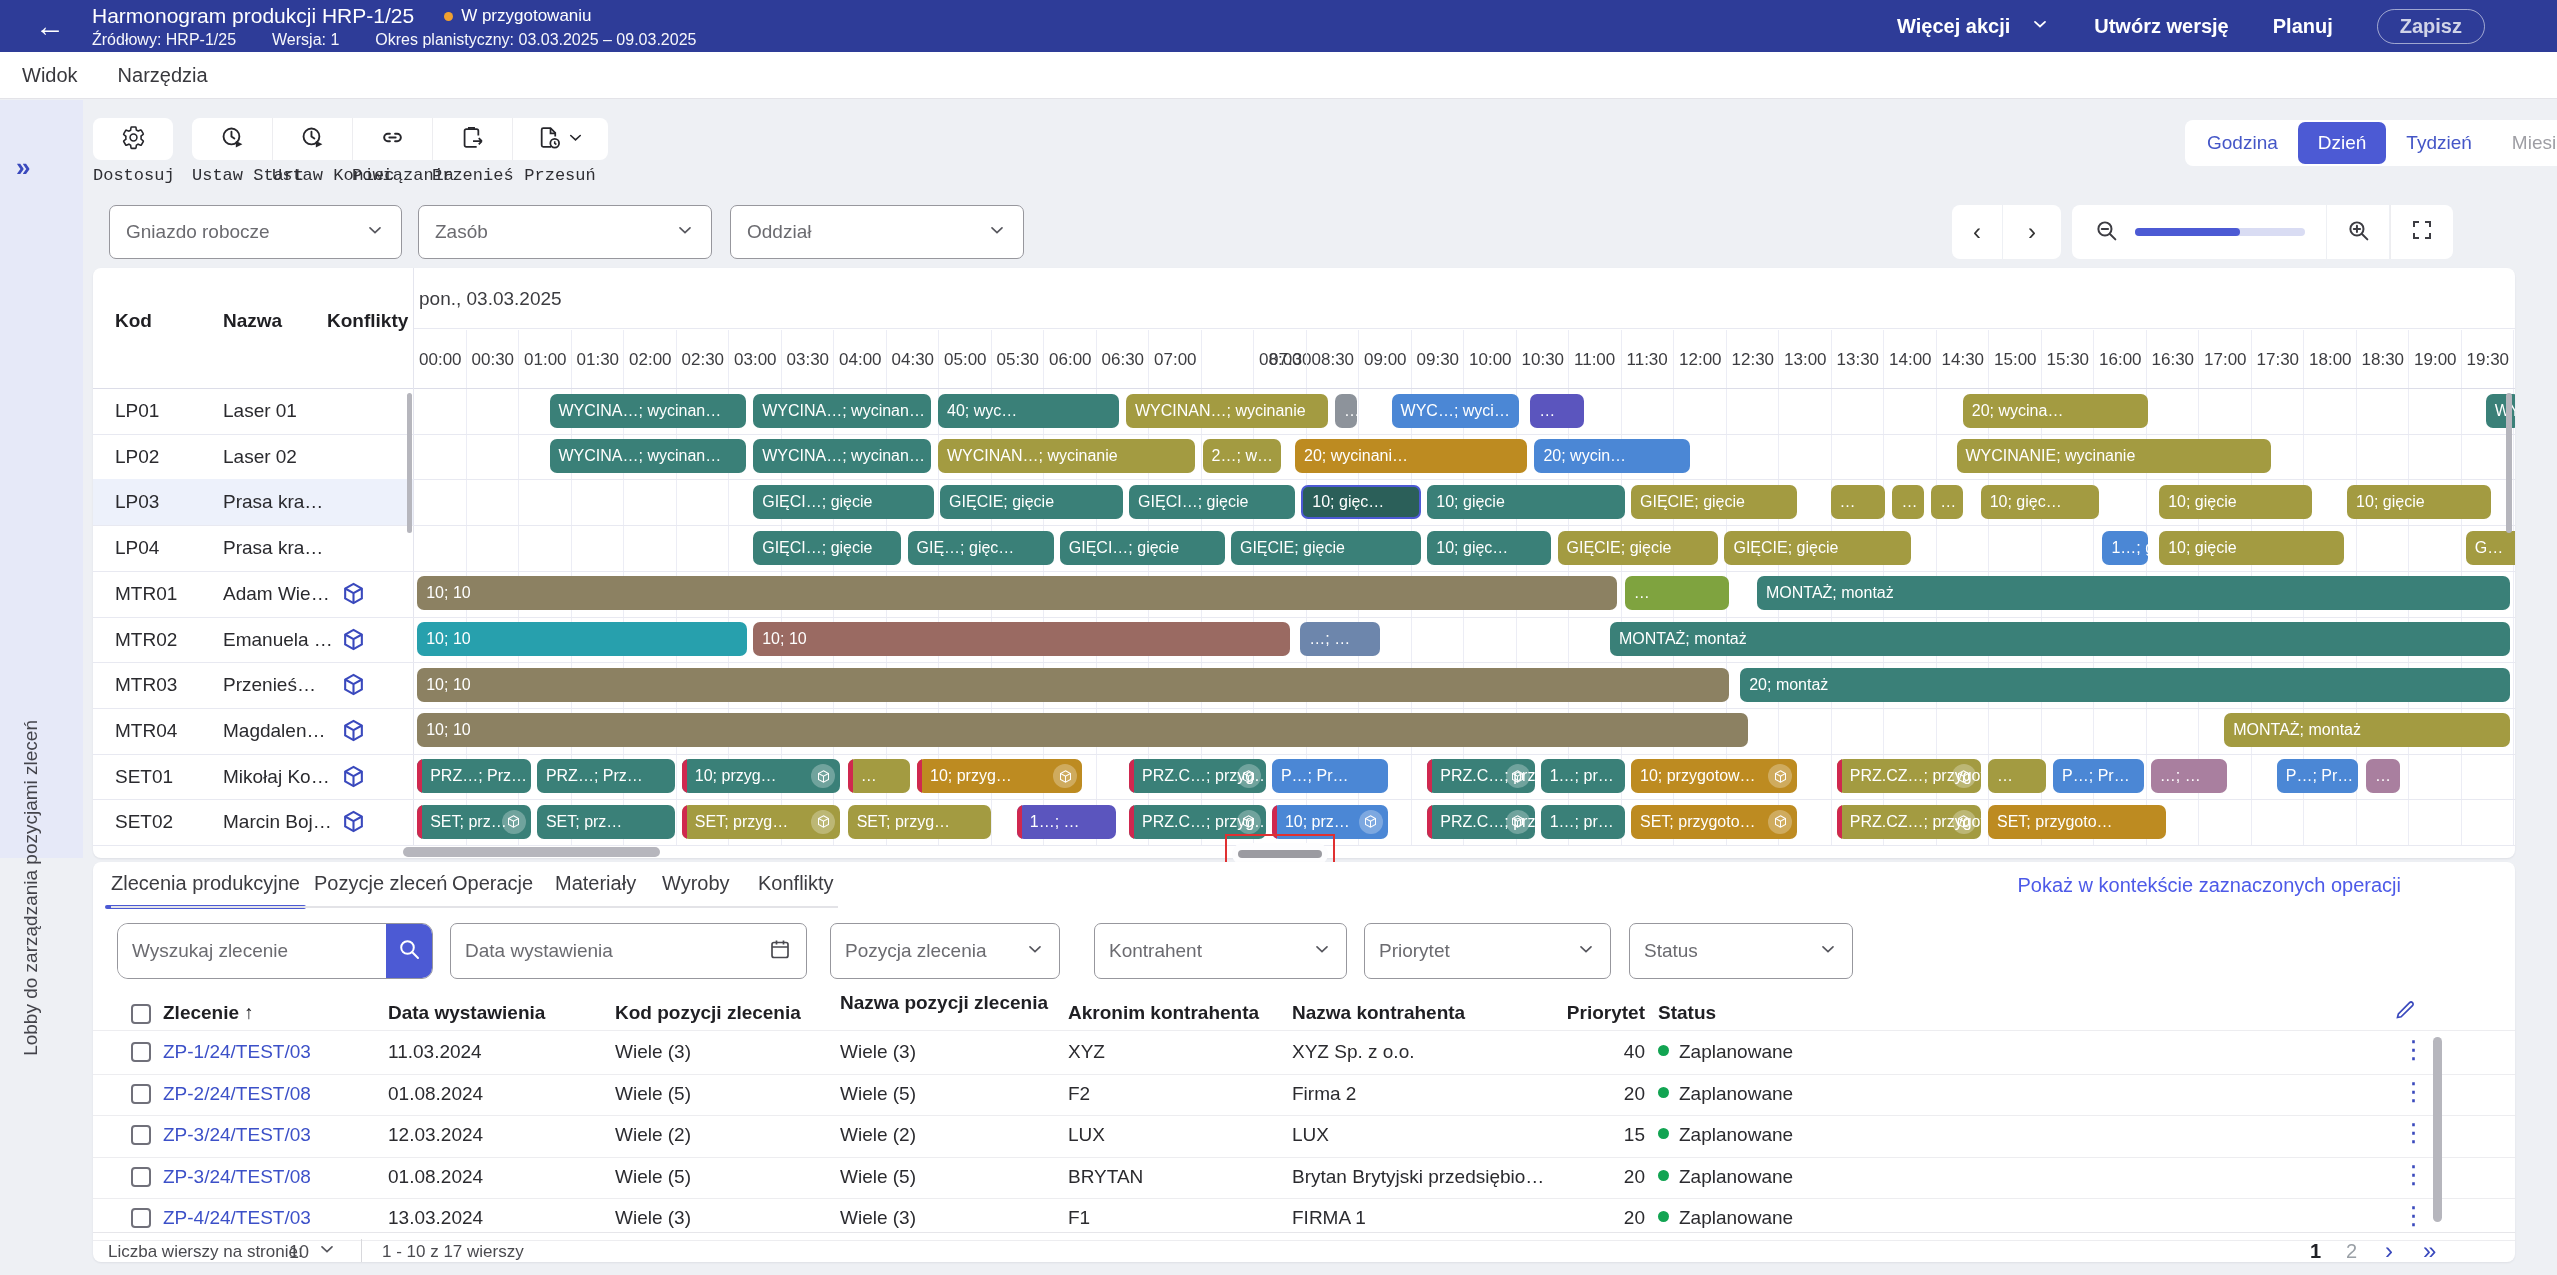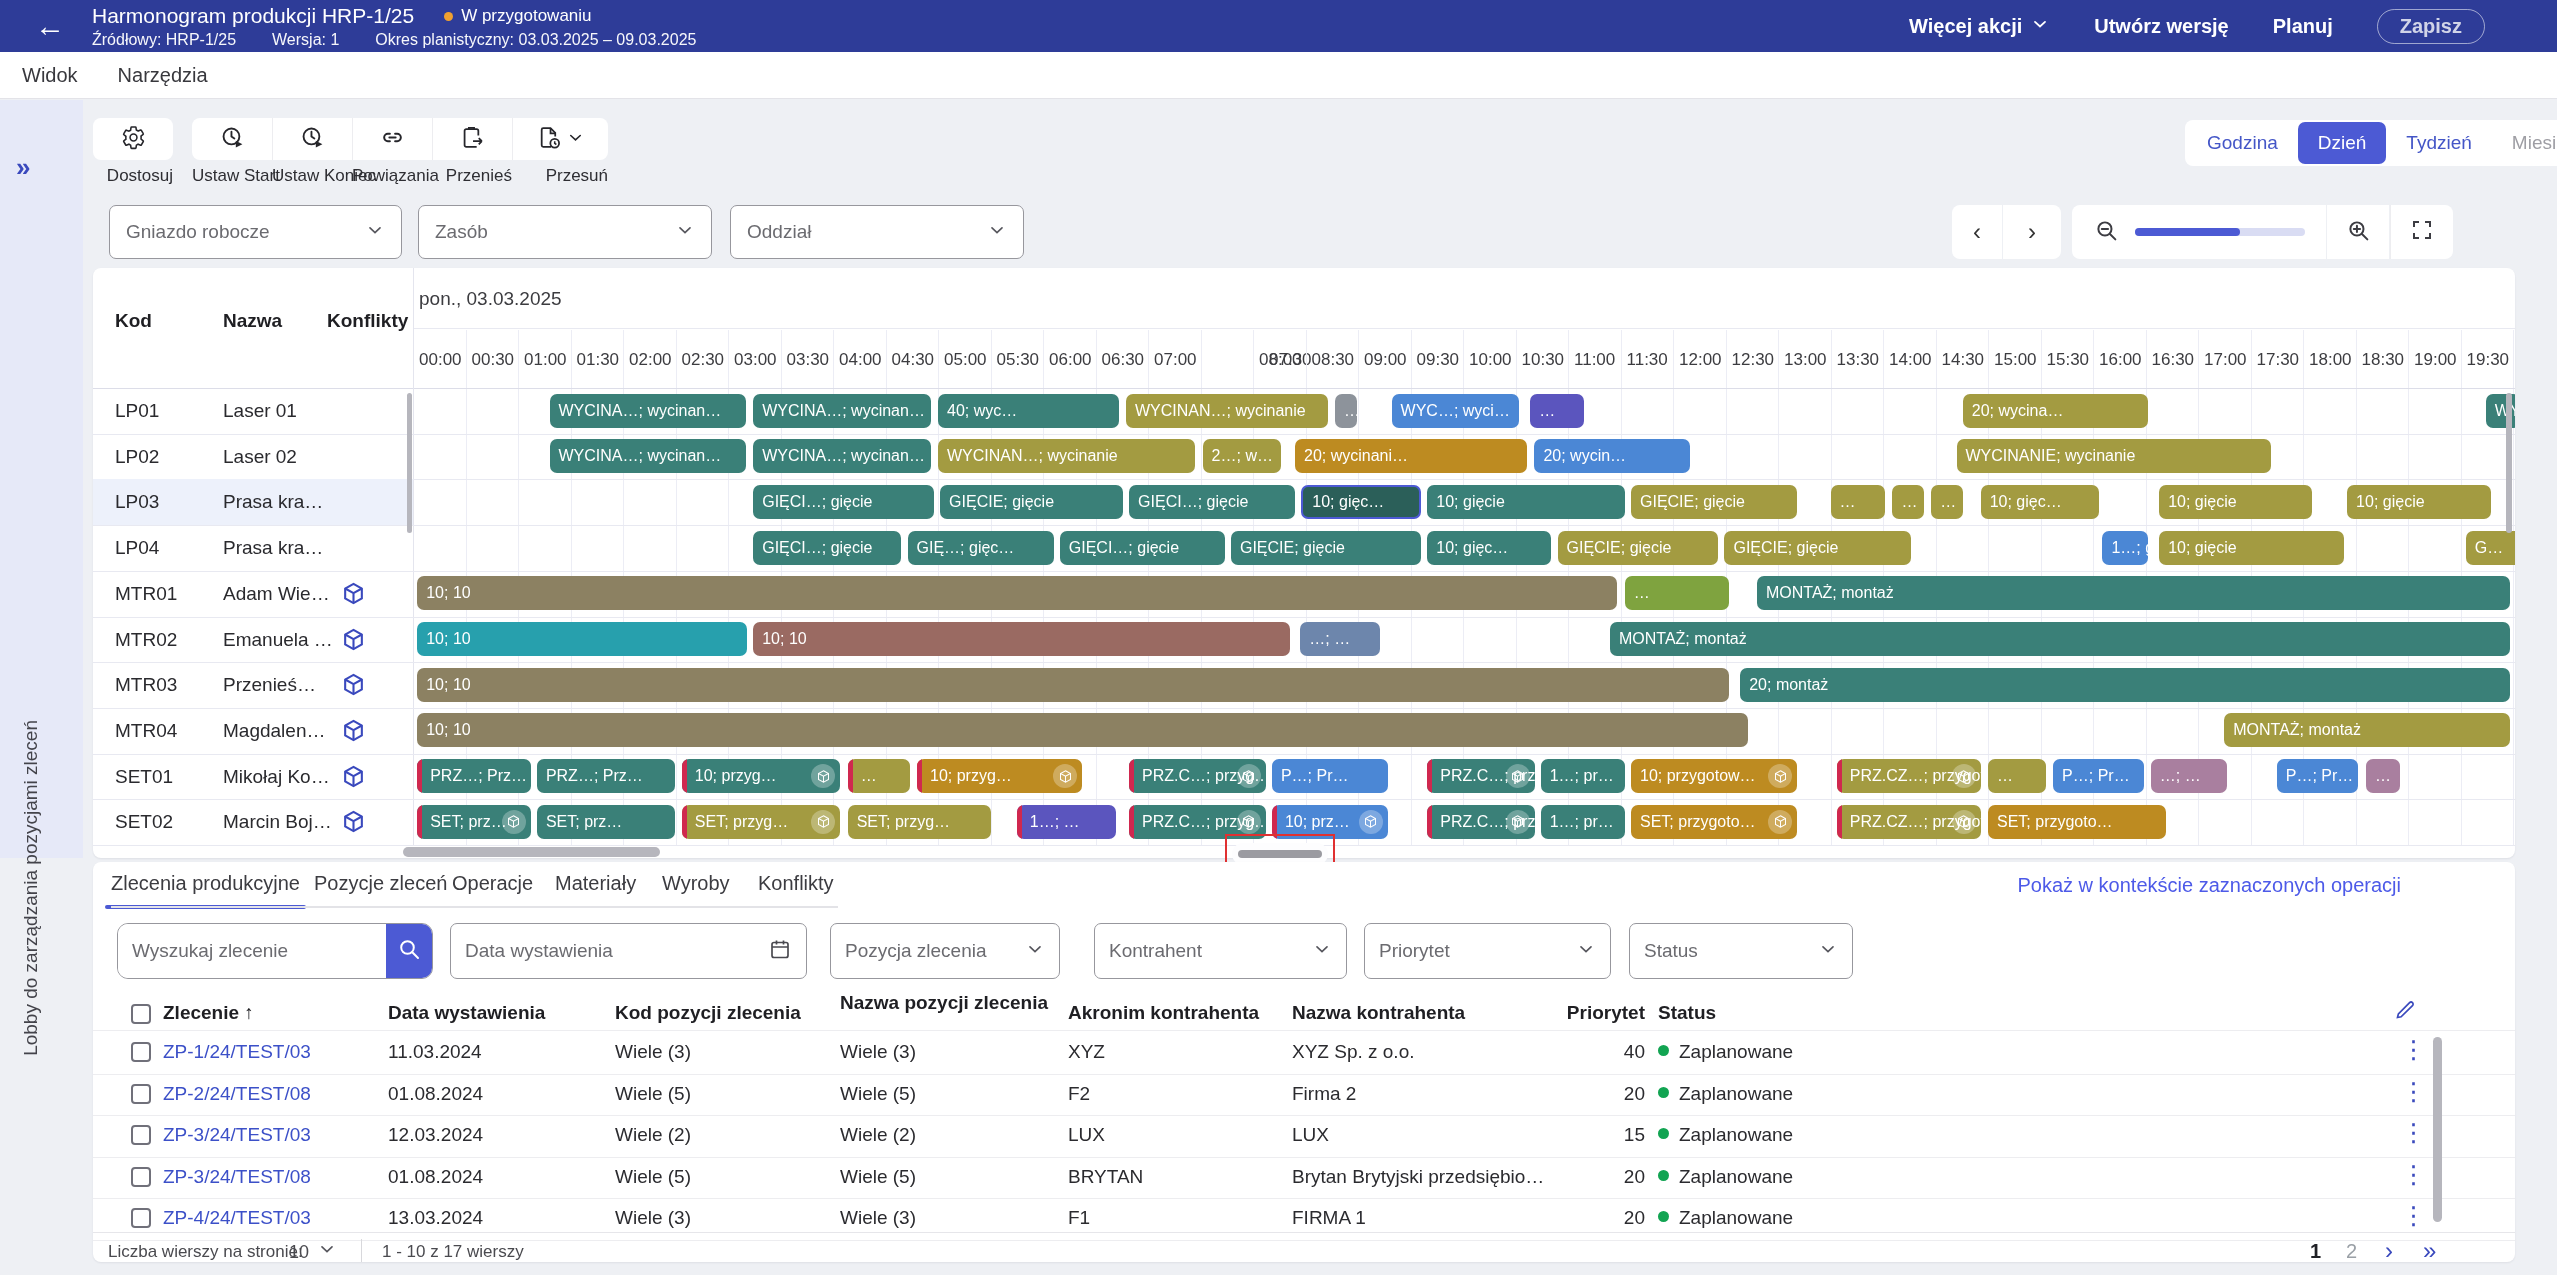--- a/index.html
+++ b/index.html
@@ -9,33 +9,33 @@
   .topbar{position:absolute;left:0;top:0;width:2557px;height:52px;background:#2e3c98;color:#fff;display:flex;align-items:center;}
   .backbtn{position:absolute;left:30px;top:6px;width:40px;height:40px;display:flex;align-items:center;justify-content:center;font-size:30px;cursor:pointer;}
   .titlewrap{position:absolute;left:92px;top:4px;}
   .titleline{display:flex;align-items:center;gap:14px;}
   .ptitle{font-size:21px;font-weight:normal;}
   .statuspill{display:flex;align-items:center;gap:8px;margin-left:16px;}
   .sdot{width:9px;height:9px;border-radius:50%;background:#f0a030;}
   .statustxt{font-size:17px;}
   .metaline{display:flex;gap:36px;margin-top:3px;font-size:16px;color:rgba(255,255,255,.96);}
   .hactions{position:absolute;right:72px;top:0;height:52px;display:flex;align-items:center;gap:44px;}
-  .hact{font-size:20px;font-weight:600;color:#fff;display:flex;align-items:center;gap:8px;cursor:pointer;white-space:nowrap;}
+  .hact{font-size:20px;font-weight:600;color:#fff;display:flex;align-items:center;gap:20px;cursor:pointer;white-space:nowrap;}
   .savebtn{border:1.5px solid rgba(255,255,255,.55);border-radius:20px;padding:5px 22px;font-size:20px;font-weight:600;color:rgba(255,255,255,.78);cursor:pointer;}
   
   .menubar{position:absolute;left:0;top:52px;width:2557px;height:47px;background:#fff;border-bottom:1px solid #e3e3e8;display:flex;align-items:center;padding-left:22px;gap:40px;box-sizing:border-box;}
   .menuitem{font-size:20px;color:#38383d;cursor:pointer;}
   
   .lobby{position:absolute;left:0;top:100px;width:83px;height:758px;background:#e6e9f8;}
   .expandic{position:absolute;left:16px;top:52px;font-size:26px;font-weight:bold;color:#3a49bd;cursor:pointer;}
   .vtext{position:absolute;left:20px;top:620px;writing-mode:vertical-rl;transform:rotate(180deg);font-size:19px;color:#43434a;white-space:nowrap;}
   
   .tbitem{position:relative;display:inline-block;vertical-align:top;}
   .tbbox{height:42px;background:#fff;display:flex;align-items:center;justify-content:center;gap:4px;}
-  .tblabel{margin-top:6px;text-align:right;font-size:17px;color:#2e2e33;white-space:nowrap;}
+  .tblabel{margin-top:6px;text-align:center;font-size:17px;color:#2e2e33;white-space:nowrap;font-family:Liberation Mono, monospace;}
   .grp-first .tbbox{border-radius:8px 0 0 8px;}
   .grp-last .tbbox{border-radius:0 8px 8px 0;}
   .grp-mid .tbbox{border-radius:0;border-left:1px solid #ededf0;}
   .grp-only .tbbox{border-radius:8px;}
   .grp-mid2 .tbbox{border-left:1px solid #ededf0;}
   
   .vtabs{position:absolute;left:2185px;top:120px;height:46px;background:#fff;border-radius:8px;display:flex;align-items:center;padding:0 2px;}
   .vtab{padding:0 20px;height:42px;display:flex;align-items:center;font-size:19px;color:#4456c7;cursor:pointer;border-radius:7px;}
   .vtab.active{background:#4c5ad4;color:#fff;}
   .vtab.disabled{color:#9e9ea4;}

